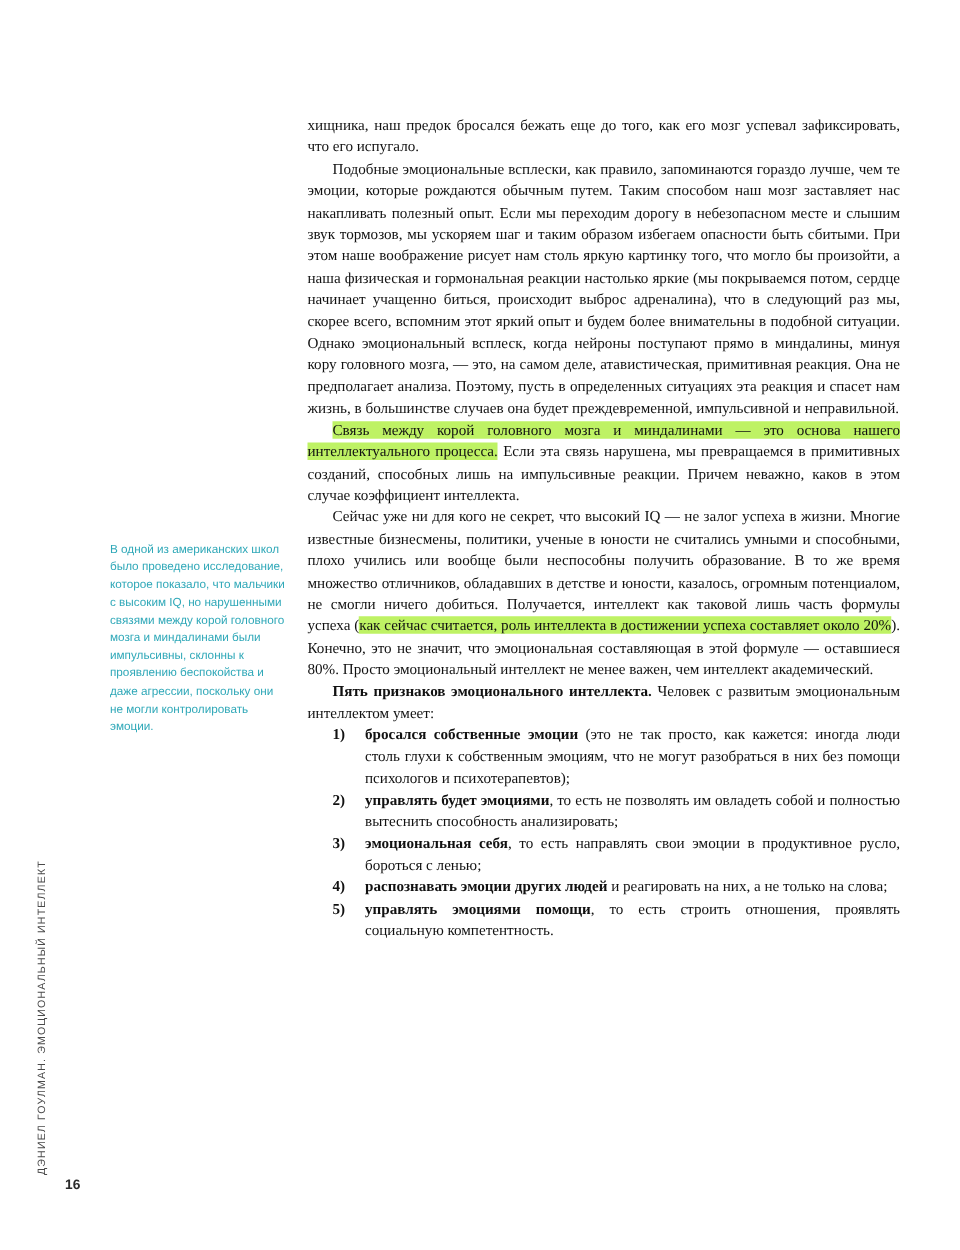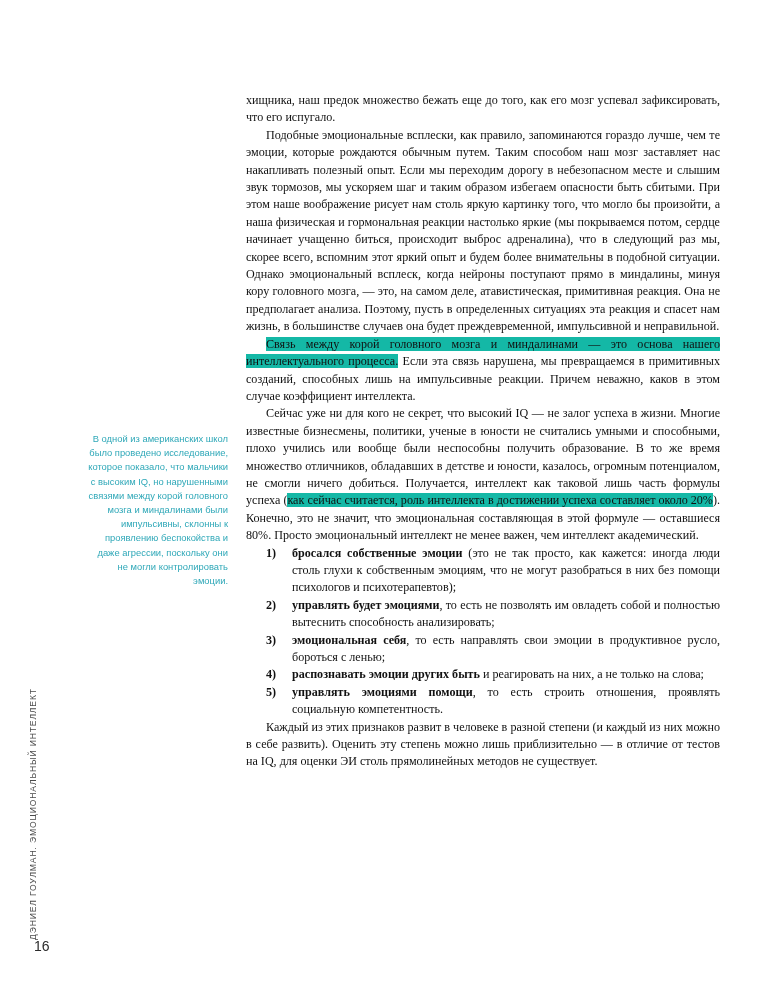--- a/index.html
+++ b/index.html
@@ -28,34 +28,35 @@
     font-family: "Liberation Sans", sans-serif;
     font-size: 8.5px;
     letter-spacing: 0.9px;
     color: #4a4a4a;
     text-transform: uppercase;
     white-space: nowrap;
   }
 
   .page-number {
     position: absolute;
-    left: 34px;
+    left: 52px;
     bottom: 46px;
     font-family: "Liberation Sans", sans-serif;
-    font-size: 14px;
+    font-size: 11px;
     color: #2b2b2b;
+    font-weight: bold;
   }
 
   
   .side-note {
     position: absolute;
     left: 88px;
     top: 432px;
     width: 140px;
-    text-align: right;
+    text-align: left;
     font-family: "Liberation Sans", sans-serif;
     font-size: 9.4px;
     line-height: 14.2px;
     color: #2fa8b8;
   }
 
   
   .margin-rule {
     position: absolute;
     left: 236px;
@@ -79,21 +80,21 @@
     hyphens: manual;
   }
 
   .column p {
     margin: 0;
   }
   .p-indent {
     text-indent: 20px;
   }
   .hl {
-    background: #14b8a6;
+    background: #bef264;
     box-decoration-break: clone;
     -webkit-box-decoration-break: clone;
   }
   b, .b { font-weight: bold; }
 
   
   ol.signs {
     margin: 0;
     padding: 0;
     list-style: none;
@@ -118,44 +119,44 @@
 <div class="page">
 
   <div class="running-head">ДЭНИЕЛ ГОУЛМАН. ЭМОЦИОНАЛЬНЫЙ ИНТЕЛЛЕКТ</div>
   <div class="page-number">16</div>
   <div class="margin-rule"></div>
 
   <div class="side-note">В одной из американских школ было проведено исследование, которое показало, что мальчики с высоким IQ, но нарушенными связями между корой головного мозга и миндалинами были импульсивны, склонны к проявлению беспокойства и даже агрессии, поскольку они не могли контролировать эмоции.</div>
 
   <div class="column">
 
-    <p>хищника, наш предок множество бежать еще до того, как его мозг успевал зафиксировать, что его испугало.</p>
+    <p>хищника, наш предок бросался бежать еще до того, как его мозг успевал зафиксировать, что его испугало.</p>
 
     <p class="p-indent">Подобные эмоциональные всплески, как правило, запоминаются гораздо лучше, чем те эмоции, которые рождаются обычным путем. Таким способом наш мозг заставляет нас накапливать полезный опыт. Если мы переходим дорогу в небезопасном месте и слышим звук тормозов, мы ускоряем шаг и таким образом избегаем опасности быть сбитыми. При этом наше воображение рисует нам столь яркую картинку того, что могло бы произойти, а наша физическая и гормональная реакции настолько яркие (мы покрываемся потом, сердце начинает учащенно биться, происходит выброс адреналина), что в следующий раз мы, скорее всего, вспомним этот яркий опыт и будем более внимательны в подобной ситуации. Однако эмоциональный всплеск, когда нейроны поступают прямо в миндалины, минуя кору головного мозга, — это, на самом деле, атавистическая, примитивная реакция. Она не предполагает анализа. Поэтому, пусть в определенных ситуациях эта реакция и спасет нам жизнь, в большинстве случаев она будет преждевременной, импульсивной и неправильной.</p>
 
     <p class="p-indent"><span class="hl">Связь между корой головного мозга и миндалинами — это основа нашего интеллектуального процесса.</span><span> Если эта связь нарушена, мы превращаемся в примитивных созданий, способных лишь на импульсивные реакции. Причем неважно, каков в этом случае коэффициент интеллекта.</span></p>
 
     <p class="p-indent"><span>Сейчас уже ни для кого не секрет, что высокий IQ — не залог успеха в жизни. Многие известные бизнесмены, политики, ученые в юности не считались умными и способными, плохо учились или вообще были неспособны получить образование. В то же время множество отличников, обладавших в детстве и юности, казалось, огромным потенциалом, не смогли ничего добиться. Получается, интеллект как таковой лишь часть формулы успеха (</span><span class="hl">как сейчас считается, роль интеллекта в достижении успеха составляет около 20%</span><span>). Конечно, это не значит, что эмоциональная составляющая в этой формуле — оставшиеся 80%. Просто эмоциональный интеллект не менее важен, чем интеллект академический.</span></p>
 
+    <p class="p-indent"><span class="b">Пять признаков эмоционального интеллекта.</span><span> Человек с развитым эмоциональным интеллектом умеет:</span></p>
 
     <ol class="signs">
       <li>
         <span class="num">1)</span><span class="b">бросался собственные эмоции</span><span> (это не так просто, как кажется: иногда люди столь глухи к собственным эмоциям, что не могут разобраться в них без помощи психологов и психотерапевтов);</span>
       </li>
       <li>
         <span class="num">2)</span><span class="b">управлять будет эмоциями</span><span>, то есть не позволять им овладеть собой и полностью вытеснить способность анализировать;</span>
       </li>
       <li>
         <span class="num">3)</span><span class="b">эмоциональная себя</span><span>, то есть направлять свои эмоции в продуктивное русло, бороться с ленью;</span>
       </li>
       <li>
-        <span class="num">4)</span><span class="b">распознавать эмоции других быть</span><span> и реагировать на них, а не только на слова;</span>
+        <span class="num">4)</span><span class="b">распознавать эмоции других людей</span><span> и реагировать на них, а не только на слова;</span>
       </li>
       <li>
         <span class="num">5)</span><span class="b">управлять эмоциями помощи</span><span>, то есть строить отношения, проявлять социальную компетентность.</span>
       </li>
     </ol>
 
-    <p class="p-indent">Каждый из этих признаков развит в человеке в разной степени (и каждый из них можно в себе развить). Оценить эту степень можно лишь приблизительно — в отличие от тестов на IQ, для оценки ЭИ столь прямолинейных методов не существует.</p>
 
 
   </div>
 </div>
 
 </body></html>

